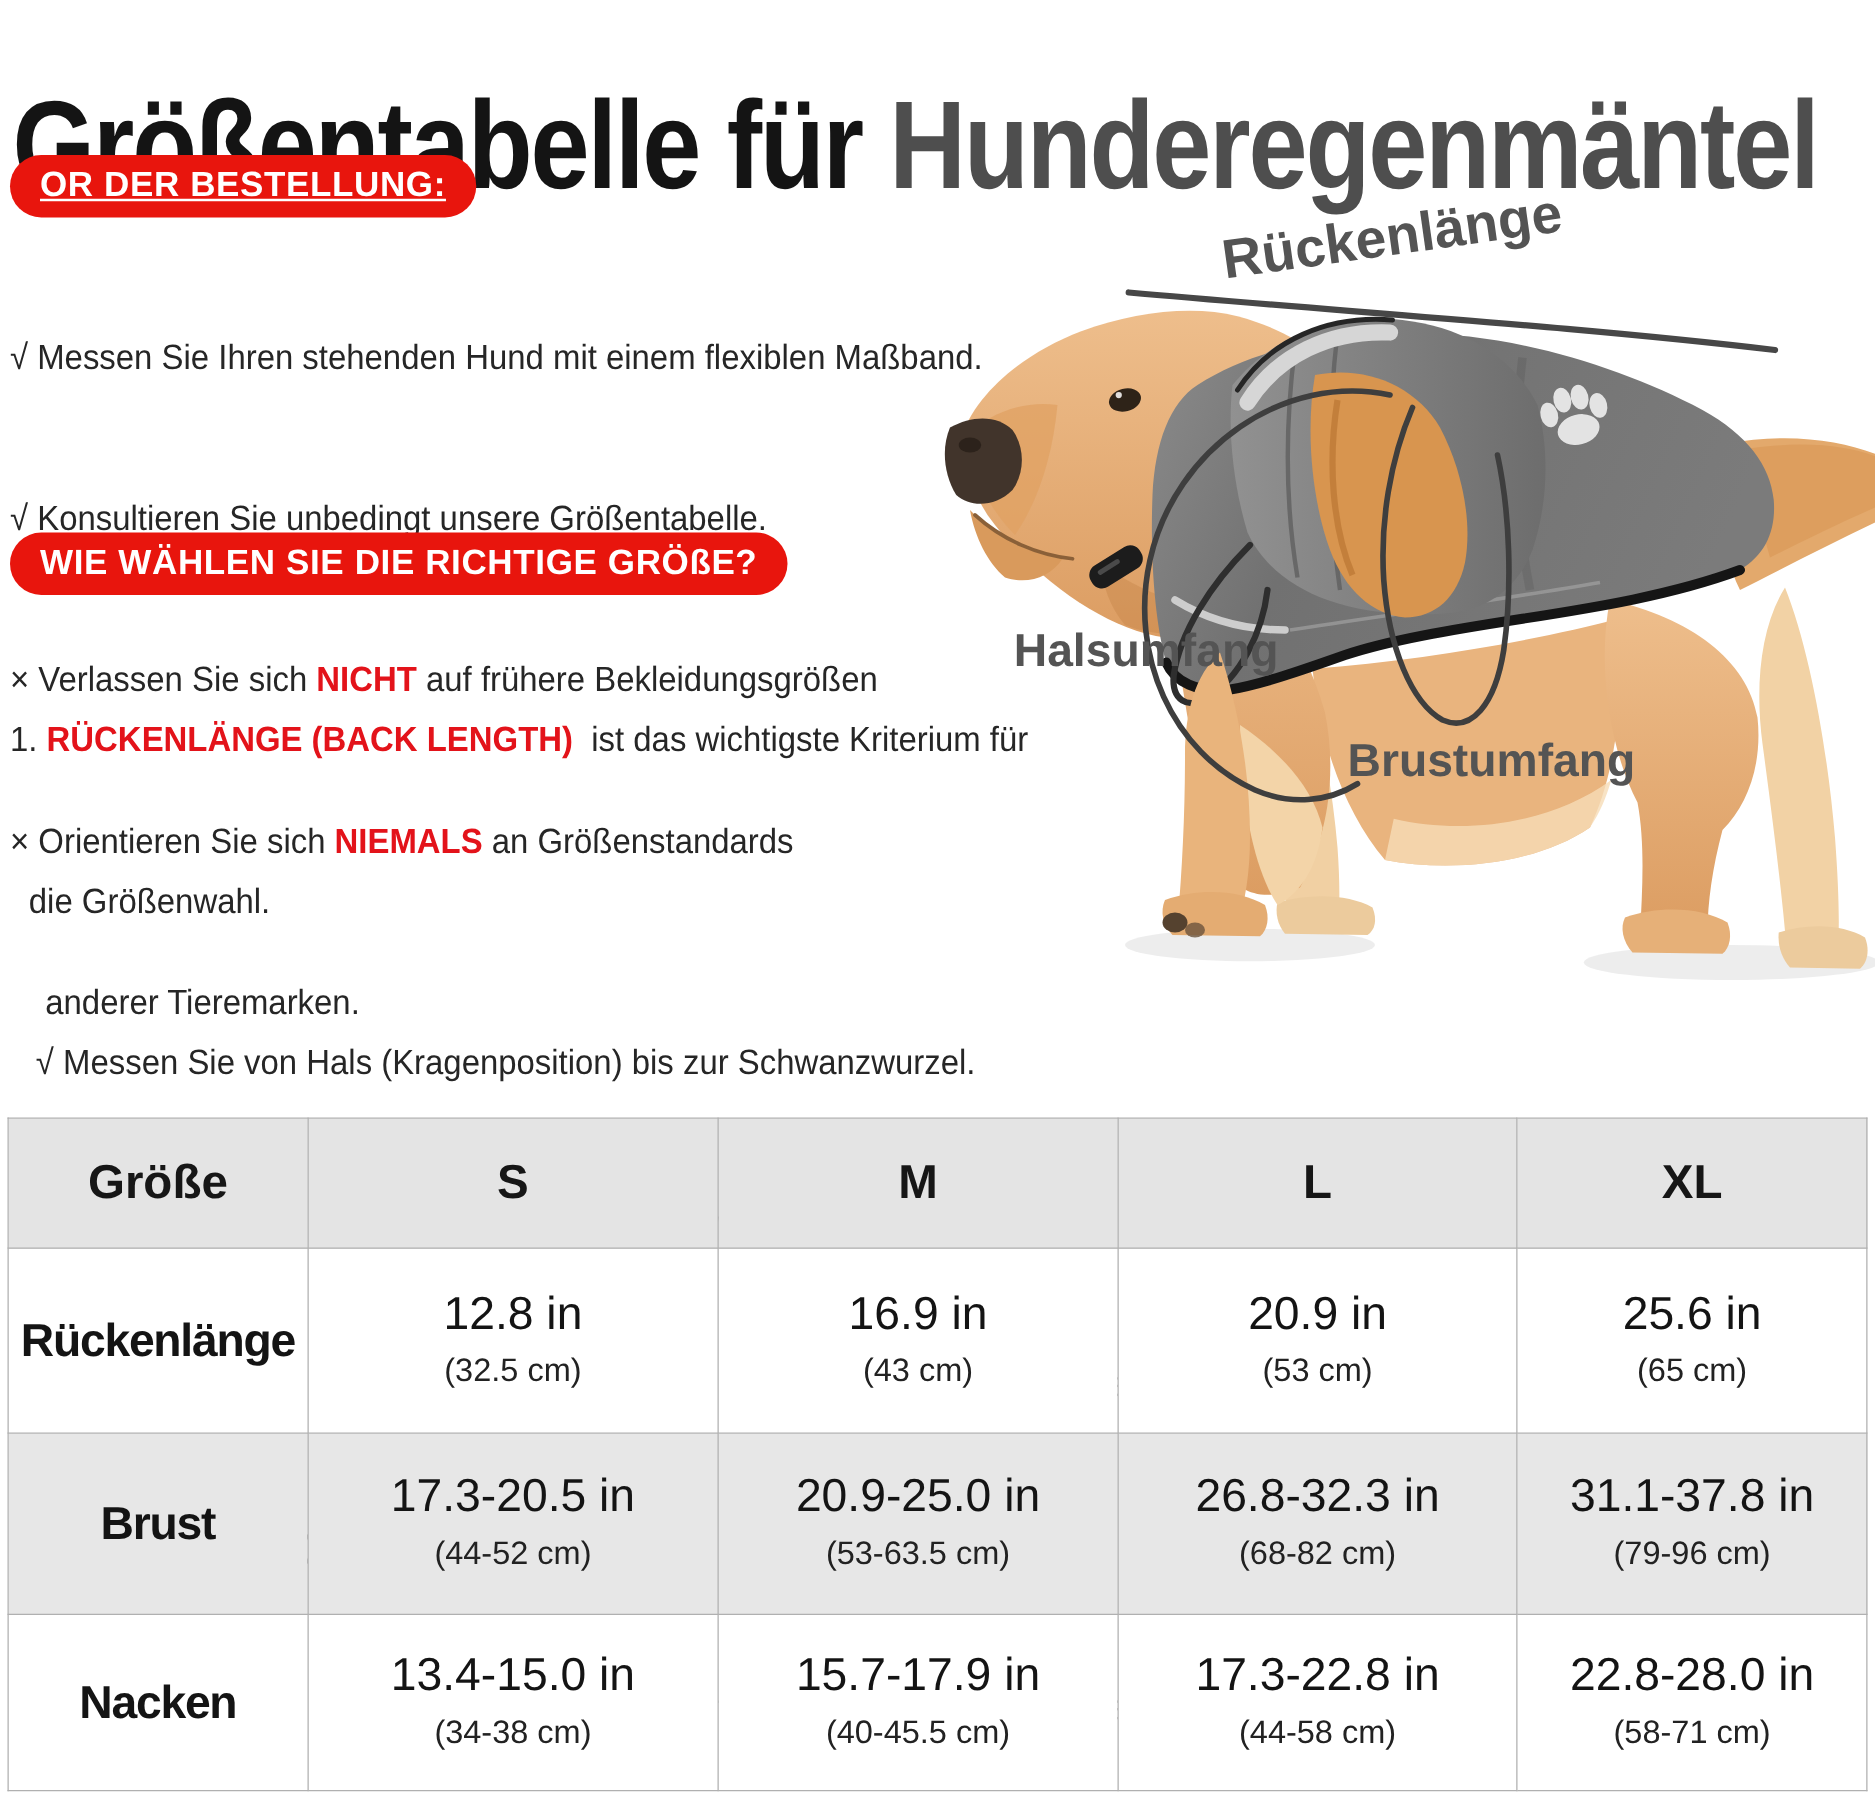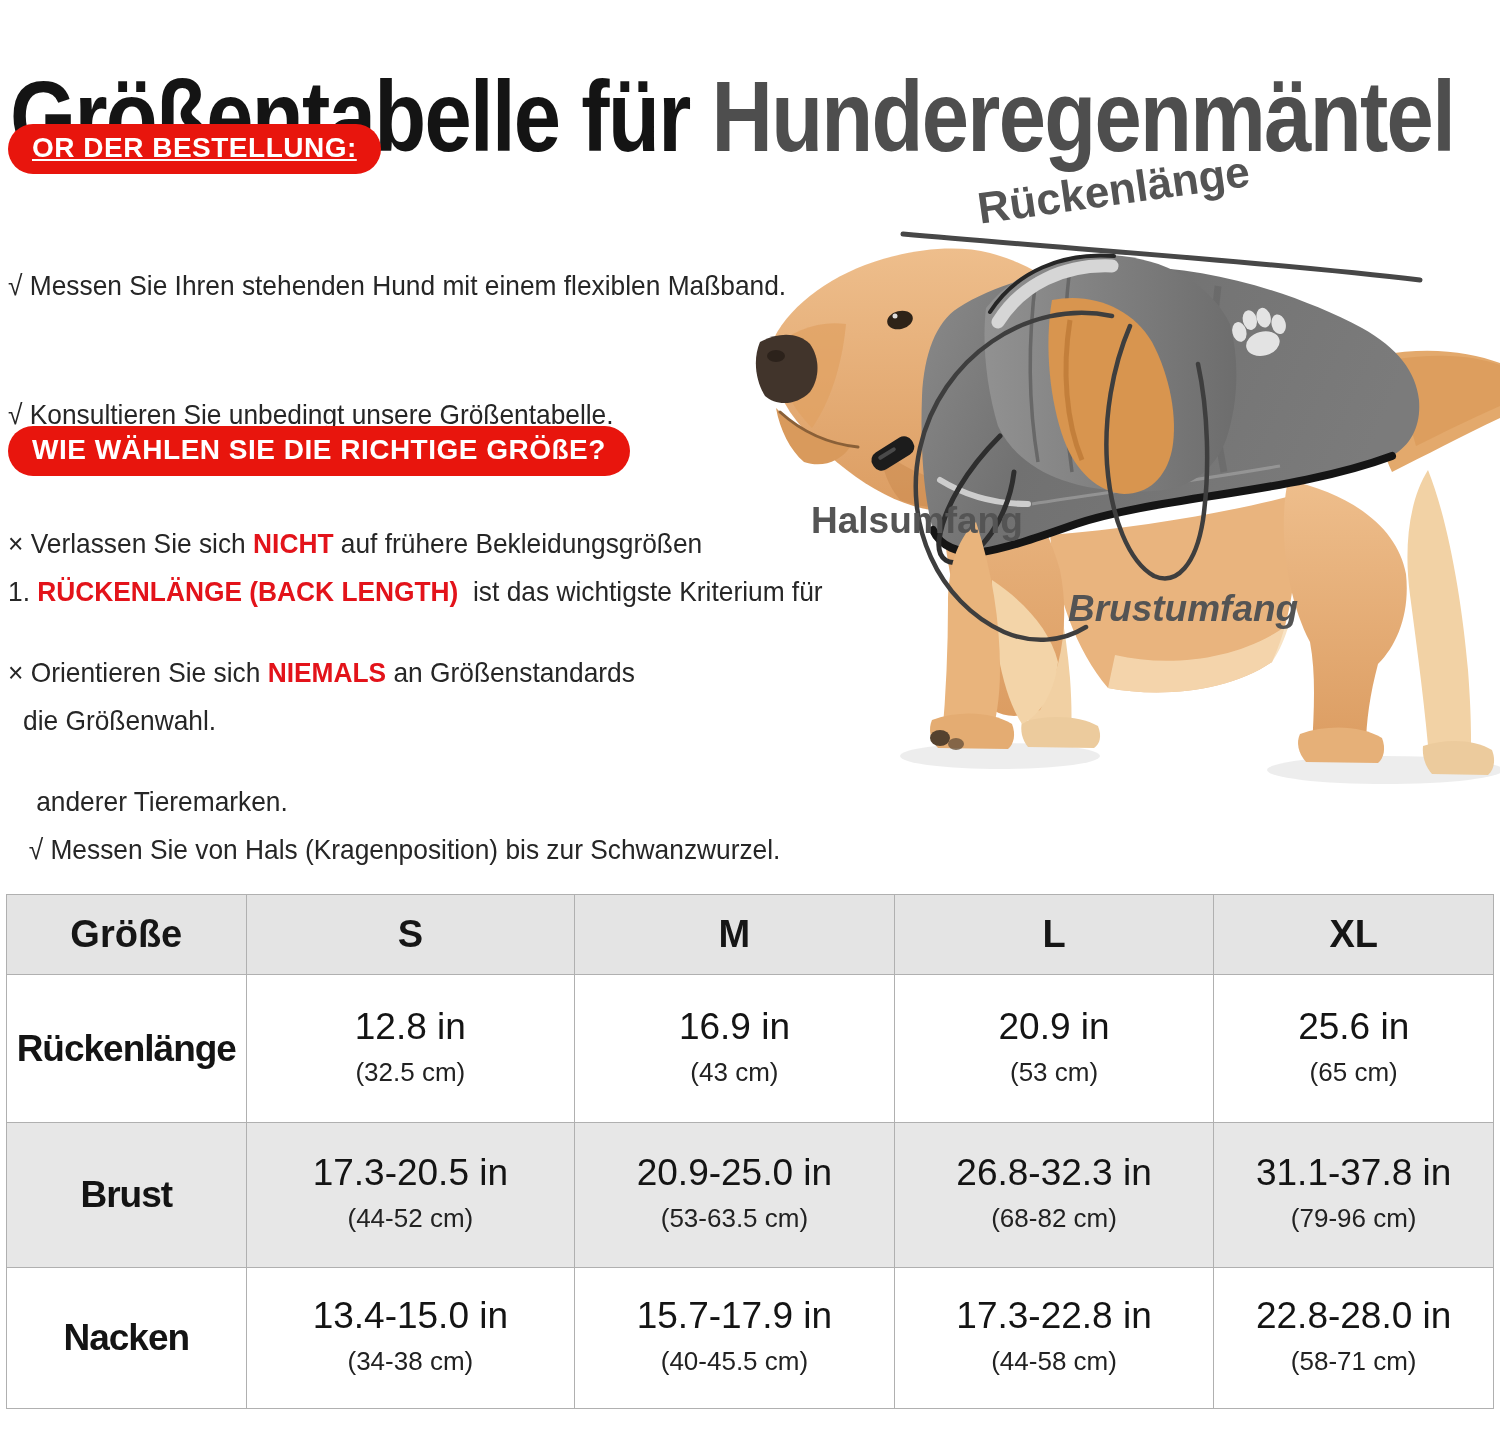--- a/index.html
+++ b/index.html
@@ -30,29 +30,29 @@
   .ind{margin-left:30px;}
   .ind1{margin-left:16px;}
   .ind2{margin-left:22px;}
 
   
   #figure{position:absolute;left:740px;top:150px;width:760px;height:710px;}
   #figure svg{position:absolute;left:0;top:0;}
   .figlabel{position:absolute;font-weight:bold;color:#545454;white-space:nowrap;}
   #lbl-back{left:238px;top:34px;font-size:44px;transform:rotate(-8deg);transform-origin:0 50%;}
   #lbl-neck{left:28px;top:350px;font-size:37px;margin-left:43px;}
-  #lbl-chest{left:328px;top:438px;font-size:37px;font-style:italic;}
+  #lbl-chest{left:338px;top:438px;font-size:37px;}
 
   
   #sizeTable{position:absolute;left:6px;top:894px;width:1488px;border-collapse:collapse;
              table-layout:fixed;text-align:center;}
   #sizeTable th,#sizeTable td{border:1.5px solid #b0b0b0;padding:0;vertical-align:middle;}
   #sizeTable .c0{width:16.1%;} #sizeTable .c1{width:22.1%;} #sizeTable .c2{width:21.5%;}
   #sizeTable .c3{width:21.5%;} #sizeTable .c4{width:18.8%;}
-  #sizeTable thead tr{height:80px;background:#e4e4e4;text-align:center;}
+  #sizeTable thead tr{height:104px;background:#e4e4e4;text-align:center;}
   #sizeTable thead th{font-size:38px;font-weight:bold;color:#161616;}
   .r-white{background:#ffffff;height:148px;}
   .r-gray{background:#e7e7e7;height:145px;margin-left:44px;}
   tr.last{height:141px;padding-left:48px;}
   .rowlabel{font-size:37px;font-weight:bold;color:#141414;letter-spacing:-1px;}
   .val{font-size:37px;font-weight:normal;color:#141414;line-height:46px;}
   .sub{font-size:26px;font-weight:normal;color:#222;line-height:44px;}
 </style>
 </head>
 <body>

